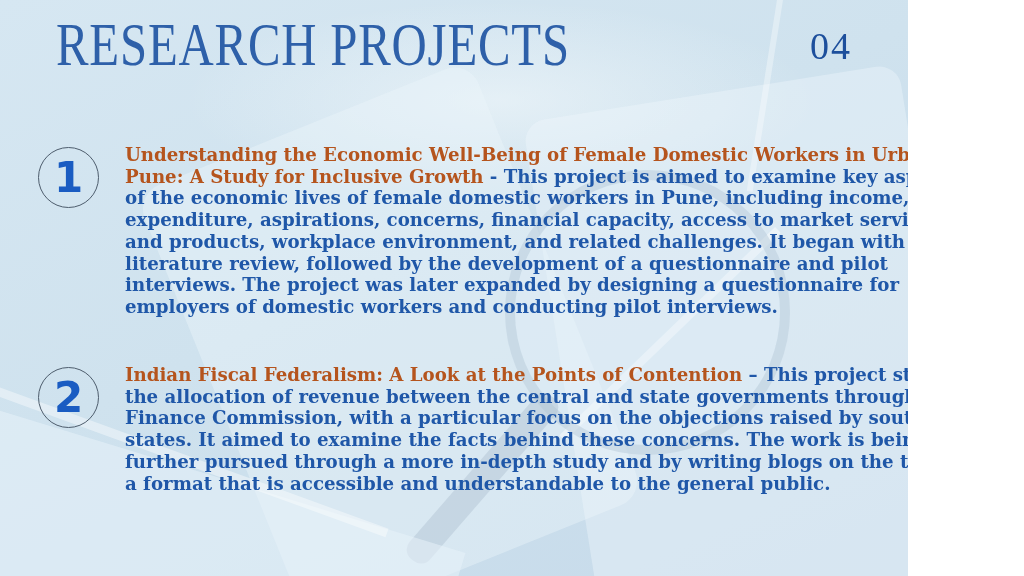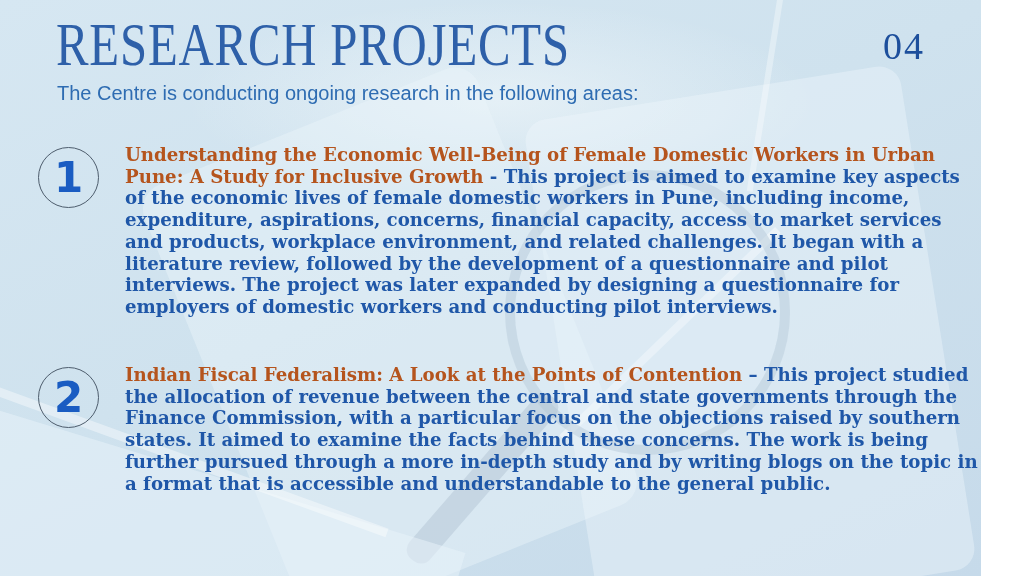--- a/index.html
+++ b/index.html
@@ -8,21 +8,21 @@
     --subtitle-blue:#2e6cb2;
     --heading-orange:#b5541d;
     --body-blue:#1f57a8;
     --circle-border:#4e5d6d;
     --circle-number-blue:#1a5cc2;
     --background-light-blue:#cfe2ee;
   }
   html,body{margin:0;padding:0;}
   body{width:1024px;height:576px;overflow:hidden;font-family:"Liberation Sans",sans-serif;}
   .slide{
-    position:relative;width:981px;height:576px;overflow:hidden;
+    position:relative;width:908px;height:576px;overflow:hidden;
     background:linear-gradient(155deg,#d6e7f2 0%,var(--background-light-blue) 45%,#c6daea 100%);
   }
   
   .bg{position:absolute;inset:0;overflow:hidden;pointer-events:none;}
   .bg div{position:absolute;}
   .book-top-glow{left:180px;top:0;width:640px;height:200px;border-radius:50%;
     background:radial-gradient(ellipse at center,rgba(245,250,252,0.55),rgba(245,250,252,0) 70%);}
   .book-page-left{left:210px;top:110px;width:360px;height:470px;transform:rotate(-22deg);
     background:rgba(236,245,250,0.42);border-radius:26px;}
   .book-page-right{left:560px;top:90px;width:380px;height:510px;transform:rotate(-9deg);
@@ -88,21 +88,20 @@
     <div class="page-edge-1"></div>
     <div class="page-edge-2"></div>
     <div class="magnifier-lens"></div>
     <div class="magnifier-handle"></div>
     <div class="corner-light"></div>
     <div class="corner-line"></div>
   </div>
 
   <h1 class="title">RESEARCH PROJECTS</h1>
   <div class="page-number">04</div>
-  <p class="subtitle">The Centre is conducting ongoing research in the following areas:</p>
 
   <section class="item item-1">
     <div class="circle">
       <span>1</span>
     </div>
     <p class="item-text">
       <span class="project-heading">Understanding the Economic Well-Being of Female Domestic Workers in Urban Pune: A Study for Inclusive Growth</span>
       <span class="project-body">- This project is aimed to examine key aspects of the economic lives of female domestic workers in Pune, including income, expenditure, aspirations, concerns, financial capacity, access to market services and products, workplace environment, and related challenges. It began with a literature review, followed by the development of a questionnaire and pilot interviews. The project was later expanded by designing a questionnaire for employers of domestic workers and conducting pilot interviews.</span>
     </p>
   </section>

